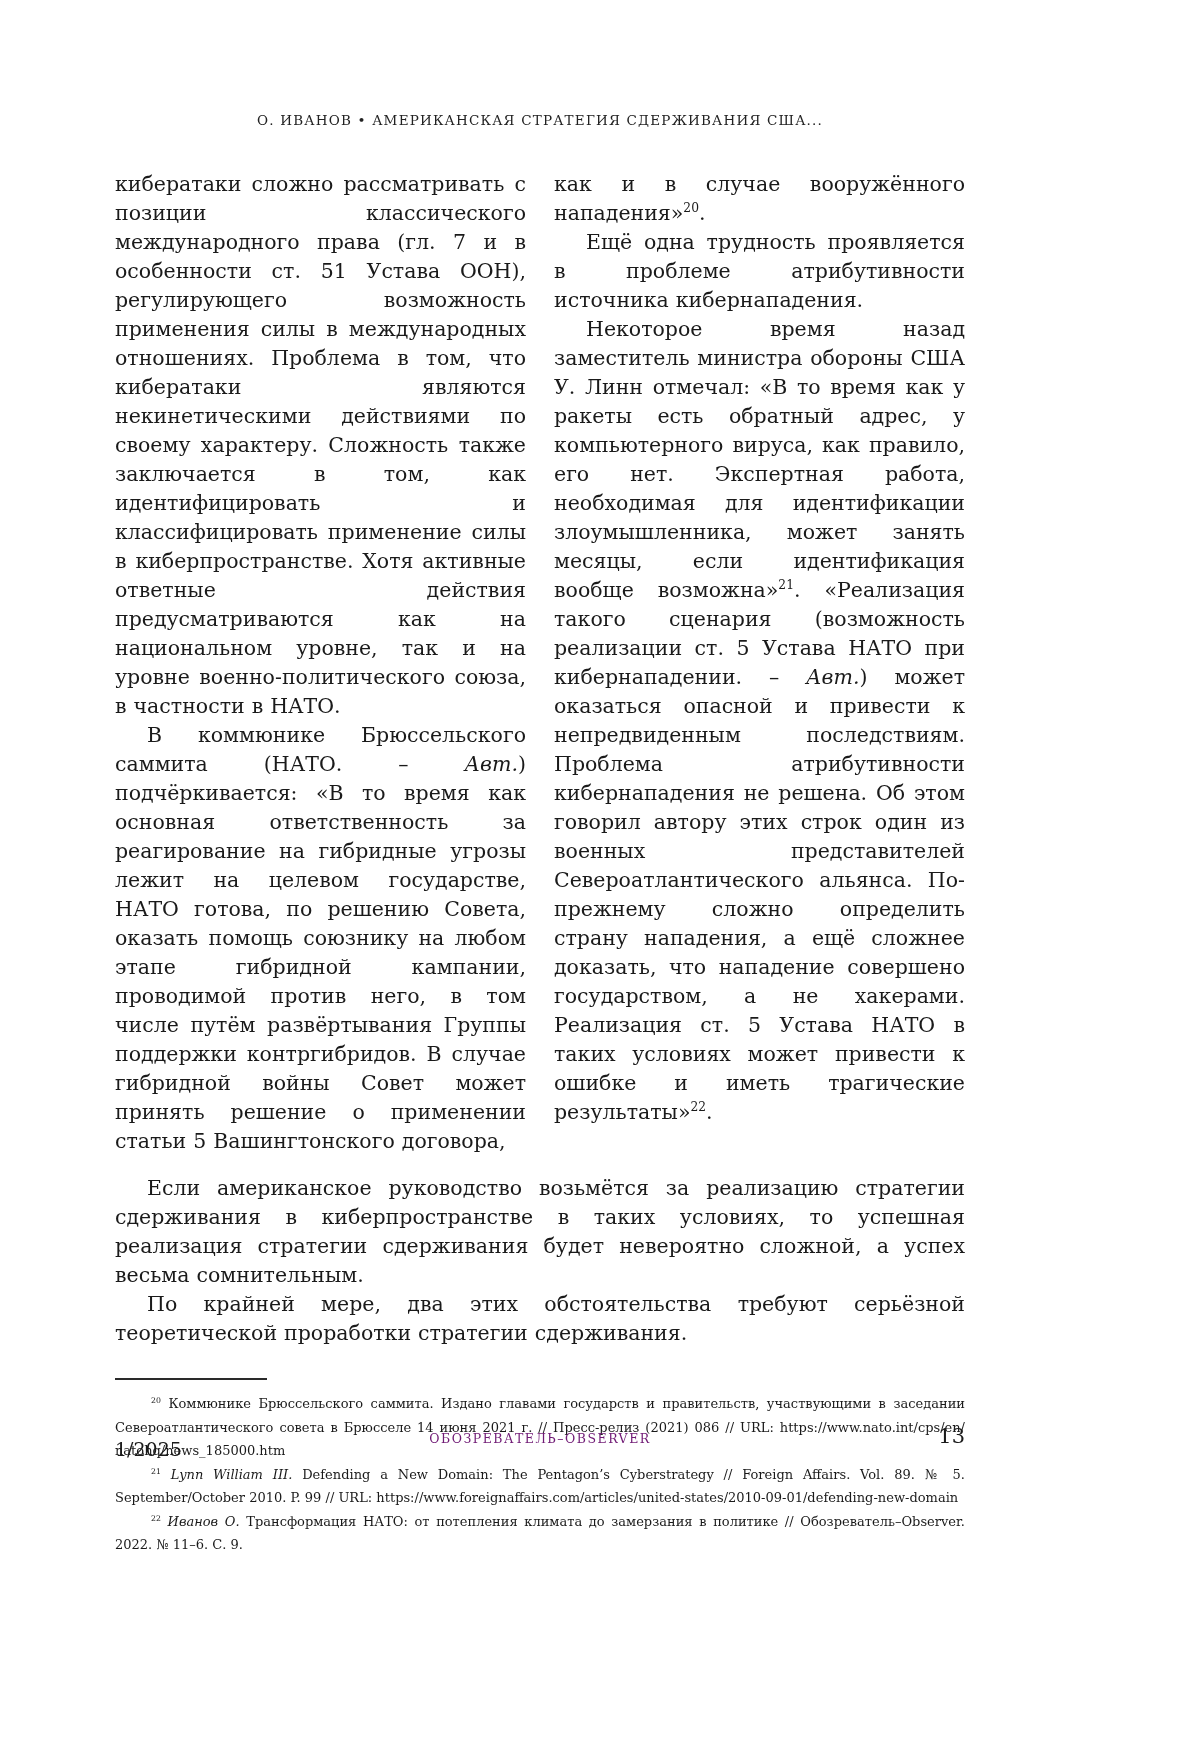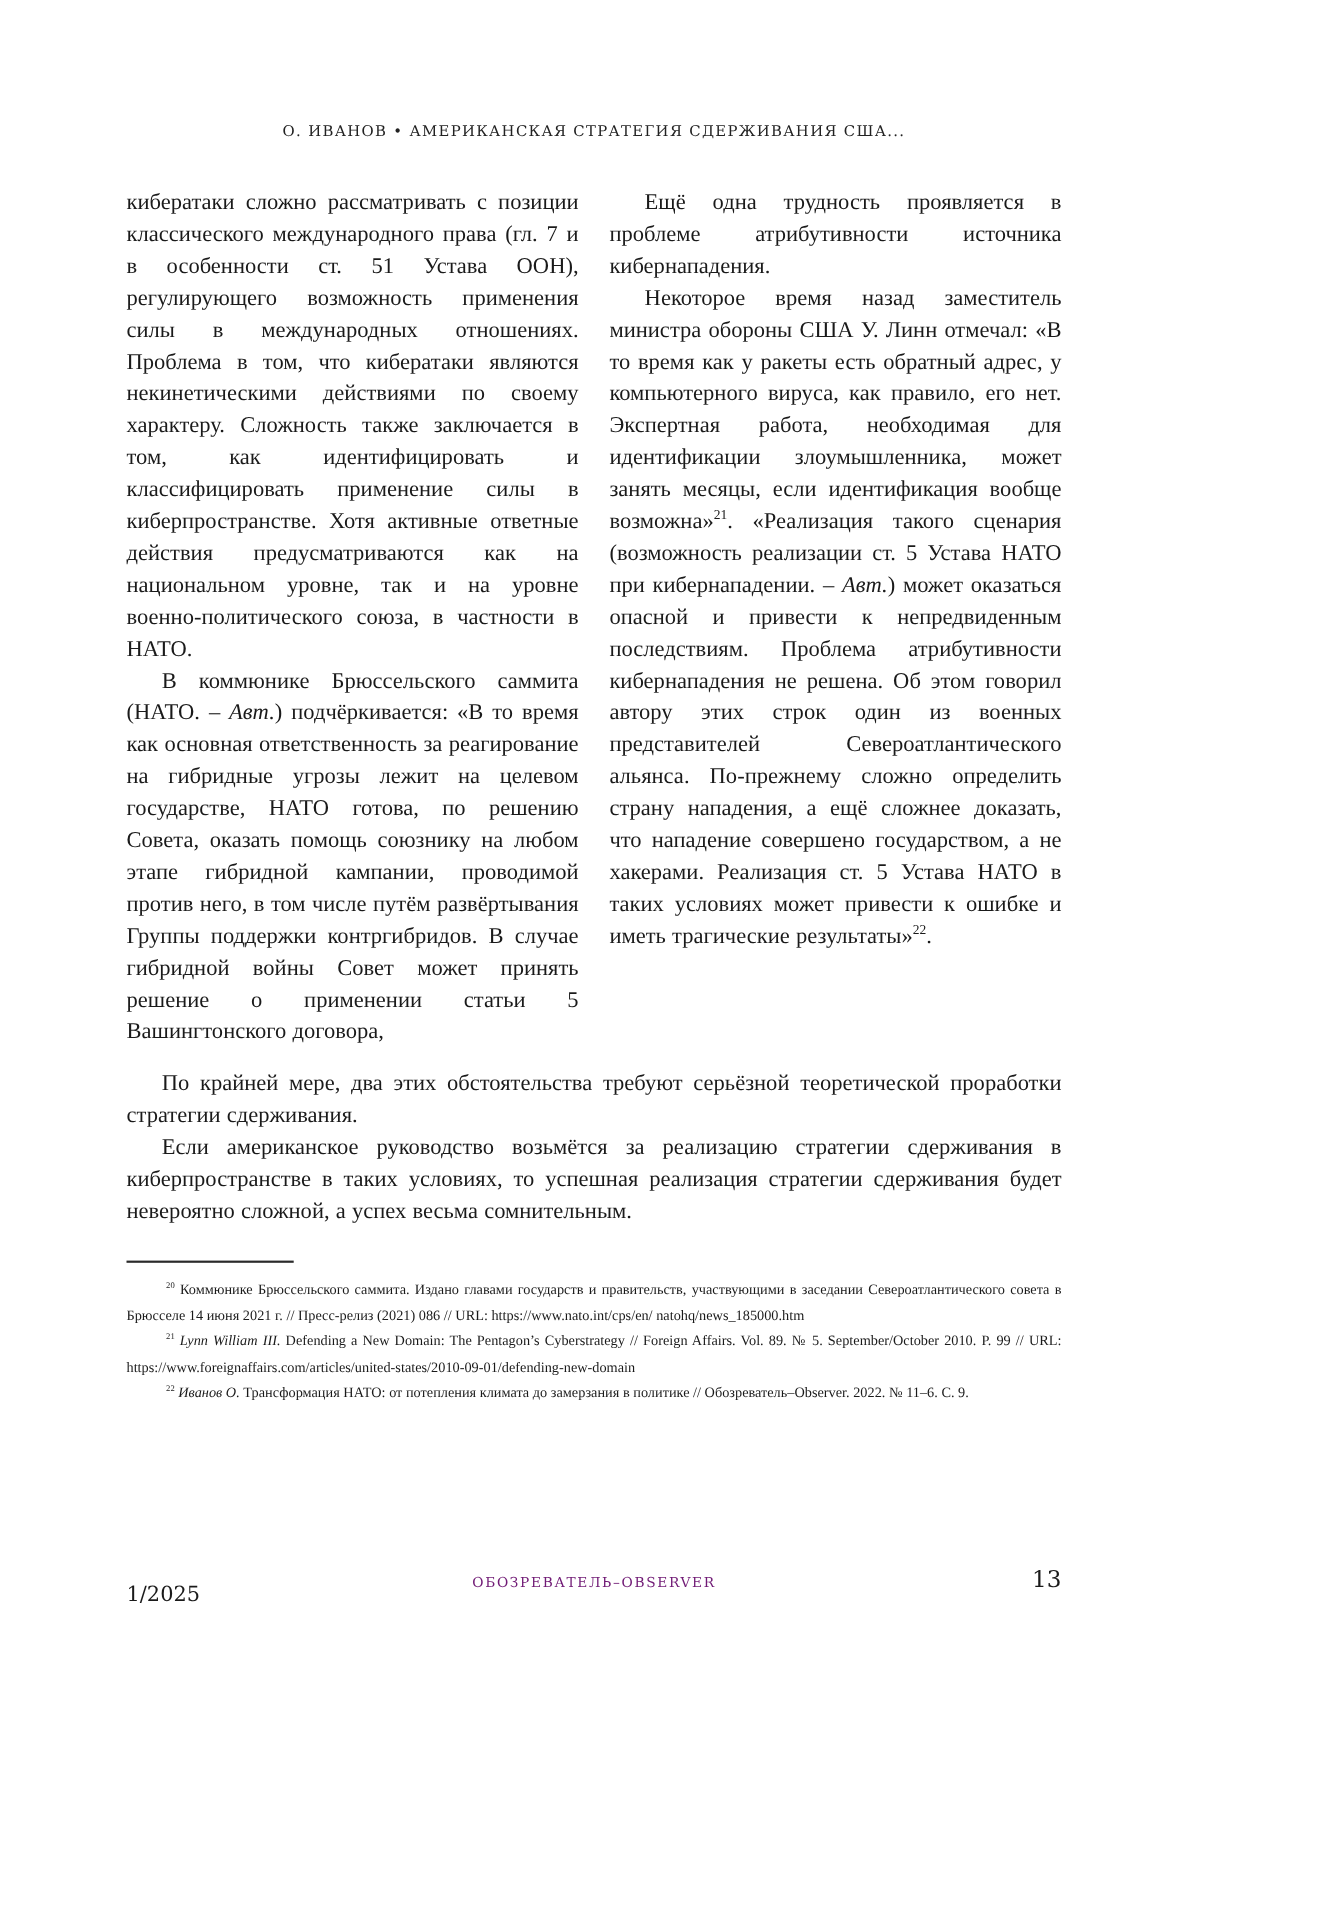--- a/index.html
+++ b/index.html
@@ -28,21 +28,20 @@
     font-size: 13.5px;
     letter-spacing: 1.2px;
     color: #222;
     white-space: nowrap;
   }
   .content {
     position: absolute;
     top: 170px;
     left: 115px;
     width: 850px;
-    font-family: Liberation Serif, serif;
   }
   .columns {
     display: flex;
     gap: 28px;
   }
   .col {
     width: 411px;
     flex: 0 0 411px;
   }
   .para {
@@ -121,28 +120,29 @@
   <div class="running-header">О. ИВАНОВ  •  АМЕРИКАНСКАЯ СТРАТЕГИЯ СДЕРЖИВАНИЯ США...</div>
 
   <div class="content">
 
     <div class="columns">
       <div class="col" id="left-col">
           <p class="para"><span>кибератаки сложно рассматривать с позиции классического международного права (гл. 7 и в особенности ст. 51 Устава ООН), регулирующего возможность применения силы в международных отношениях. Проблема в том, что кибератаки являются некинетическими действиями по своему характеру. Сложность также заключается в том, как идентифицировать и классифицировать применение силы в киберпространстве. Хотя активные ответные действия предусматриваются как на национальном уровне, так и на уровне военно-политического союза, в частности в НАТО.</span></p>
           <p class="para indent"><span>В коммюнике Брюссельского саммита (НАТО. – </span><em>Авт.</em><span>) подчёркивается: «В то время как основная ответственность за реагирование на гибридные угрозы лежит на целевом государстве, НАТО готова, по решению Совета, оказать помощь союзнику на любом этапе гибридной кампании, проводимой против него, в том числе путём развёртывания Группы поддержки контргибридов. В случае гибридной войны Совет может принять решение о применении статьи 5 Вашингтонского договора,</span></p>
         </div>
       <div class="col" id="right-col">
+          <p class="para"><span>как и в случае вооружённого нападения»</span><sup>20</sup><span>.</span></p>
           <p class="para indent"><span>Ещё одна трудность проявляется в проблеме атрибутивности источника кибернападения.</span></p>
           <p class="para indent"><span>Некоторое время назад заместитель министра обороны США У. Линн отмечал: «В то время как у ракеты есть обратный адрес, у компьютерного вируса, как правило, его нет. Экспертная работа, необходимая для идентификации злоумышленника, может занять месяцы, если идентификация вообще возможна»</span><sup>21</sup><span>. «Реализация такого сценария (возможность реализации ст. 5 Устава НАТО при кибернападении. – </span><em>Авт.</em><span>) может оказаться опасной и привести к непредвиденным последствиям. Проблема атрибутивности кибернападения не решена. Об этом говорил автору этих строк один из военных представителей Североатлантического альянса. По-прежнему сложно определить страну нападения, а ещё сложнее доказать, что нападение совершено государством, а не хакерами. Реализация ст. 5 Устава НАТО в таких условиях может привести к ошибке и иметь трагические результаты»</span><sup>22</sup><span>.</span></p>
         </div>
     </div>
 
     <div class="fullwidth" id="full-width">
+        <p class="para indent"><span>Если американское руководство возьмётся за реализацию стратегии сдерживания в киберпространстве в таких условиях, то успешная реализация стратегии сдерживания будет невероятно сложной, а успех весьма сомнительным.</span></p>
         <p class="para indent"><span>По крайней мере, два этих обстоятельства требуют серьёзной теоретической проработки стратегии сдерживания.</span></p>
-        <p class="para indent"><span>Если американское руководство возьмётся за реализацию стратегии сдерживания в киберпространстве в таких условиях, то успешная реализация стратегии сдерживания будет невероятно сложной, а успех весьма сомнительным.</span></p>
       </div>
 
     <div class="fn-rule"></div>
 
     <div class="footnotes" id="footnotes">
         <p class="fn indent"><sup>20</sup><span> Коммюнике Брюссельского саммита. Издано главами государств и правительств, участвующими в заседании Североатлантического совета в Брюсселе 14 июня 2021 г. // Пресс-релиз (2021) 086 // URL: https://www.nato.int/cps/en/ natohq/news_185000.htm</span></p>
         <p class="fn indent"><sup>21</sup><span> </span><em>Lynn William III.</em><span> Defending a New Domain: The Pentagon’s Cyberstrategy // Foreign Affairs. Vol. 89. № 5. September/October 2010. P. 99 // URL: https://www.foreignaffairs.com/articles/united-states/2010-09-01/defending-new-domain</span></p>
         <p class="fn indent"><sup>22</sup><span> </span><em>Иванов О.</em><span> Трансформация НАТО: от потепления климата до замерзания в политике // Обозреватель–Observer. 2022. № 11–6. С. 9.</span></p>
       </div>
 

